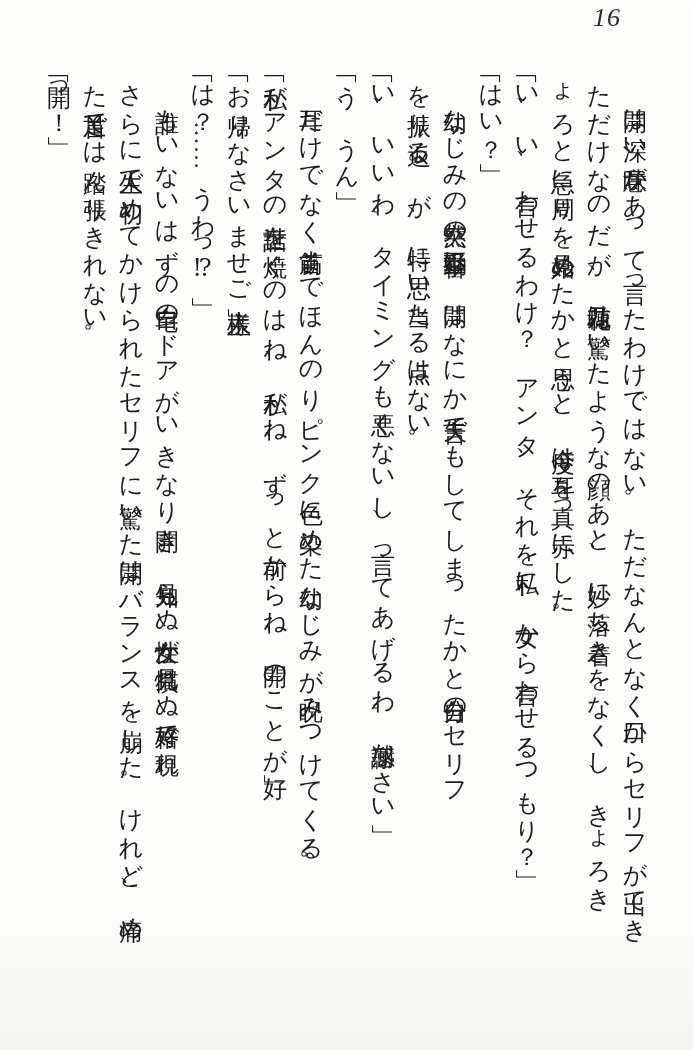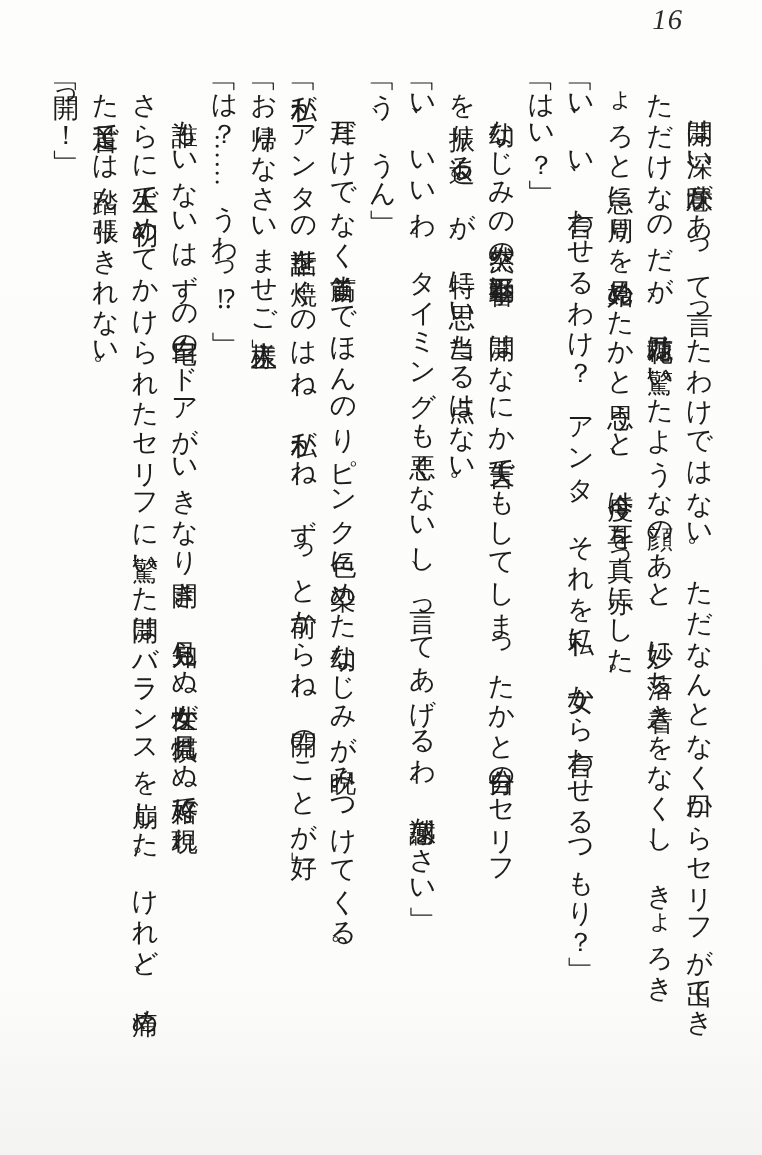--- a/index.html
+++ b/index.html
@@ -11,21 +11,20 @@
     height: 1050px;
     position: relative;
     overflow: hidden;
     background: #fbfbfa;
     font-family: "Liberation Serif", "DejaVu Serif", serif;
   }
   .page {
     position: absolute;
     inset: 0;
     background: linear-gradient(180deg, #fdfdfc 0%, #fcfcfb 85%, #f3f3f1 100%);
-    font-family: Liberation Serif, serif;
   }
   .page-number {
     position: absolute;
     top: 3px;
     left: 593px;
     font-size: 26px;
     font-style: italic;
     color: #2b2b2b;
     letter-spacing: 1px;
   }

